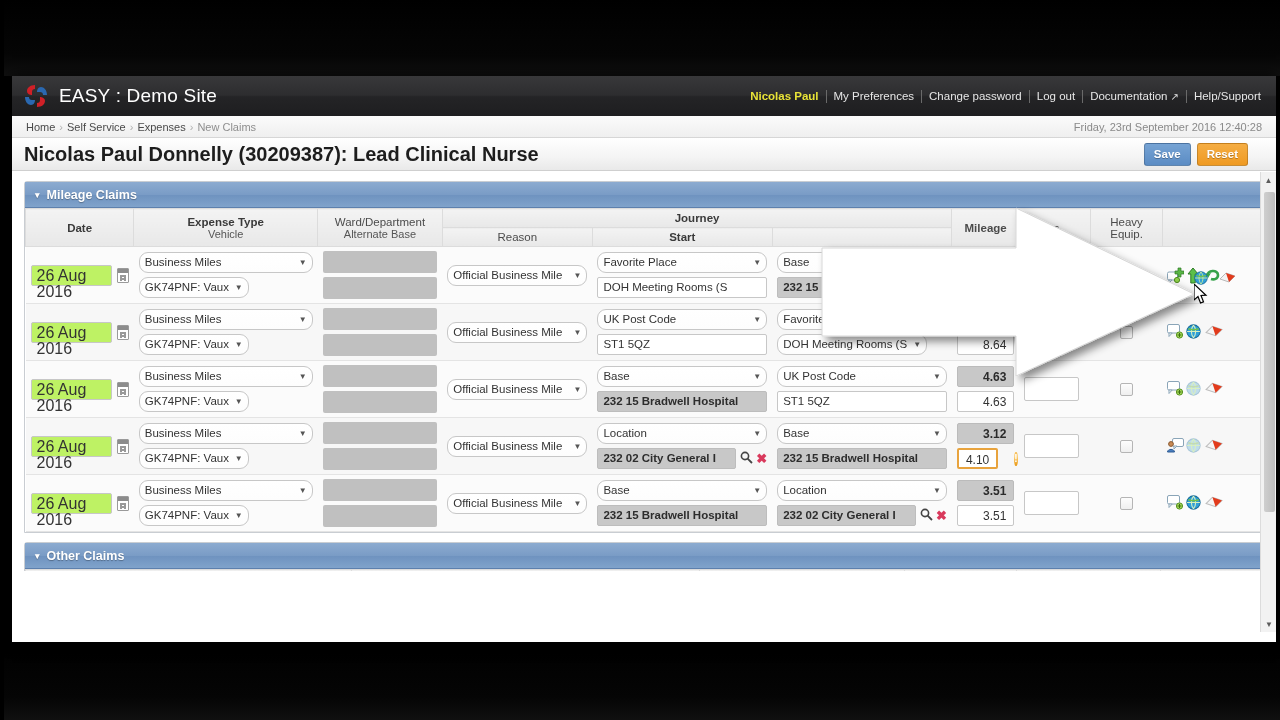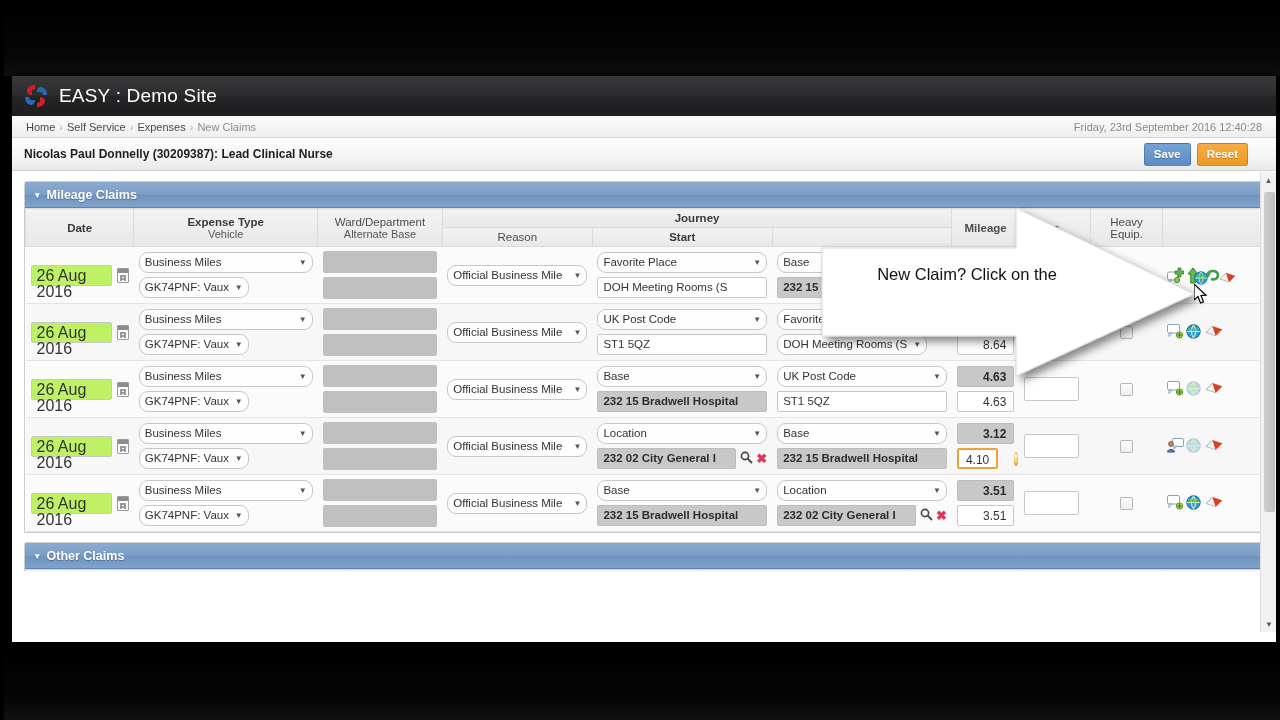--- a/index.html
+++ b/index.html
@@ -60,21 +60,21 @@
     position: absolute; right: 14px; font-size: 11px; color: #8a8a8a;
   }
 
   
   #titlerow {
     position: relative; height: 33px; width: 100%;
     background: linear-gradient(to bottom,#ffffff 0%,#f4f4f4 60%,#e9e9e9 100%);
     border-bottom: 1px solid #cfcfcf;
     display: flex; align-items: center;
   }
-  #page-title { margin-left: 12px; font-size: 12px; font-weight: bold; color: #1d1d1d; }
+  #page-title { margin-left: 12px; font-size: 20px; font-weight: bold; color: #1d1d1d; }
   #titlebtns { position: absolute; right: 28px; display: flex; gap: 6px; }
   .btn {
     font-size: 11.5px; font-weight: bold; color: #fff;
     padding: 4px 9px 5px; border-radius: 3px; cursor: pointer;
     border: 1px solid rgba(0,0,0,.18);
     text-shadow: 0 1px 0 rgba(0,0,0,.25);
   }
   .btn.save  { background: linear-gradient(to bottom,#76a3d4 0%,#5b8cc4 100%); }
   .btn.reset { background: linear-gradient(to bottom,#f5ad43 0%,#ef9a22 100%); }
 
@@ -241,20 +241,35 @@
           <svg width="28" height="28" viewBox="0 0 28 28">
             <path d="M13 3 C8 3 5 6 5 9 C5 12 8 13 10 13 L10 10 C10 8 11 7 13 7 Z" fill="#cf2027"></path>
             <path d="M25 13 C25 8 22 5 19 5 C16 5 15 8 15 10 L18 10 C20 10 21 11 21 13 Z" fill="#2a68b0"></path>
             <path d="M15 25 C20 25 23 22 23 19 C23 16 20 15 18 15 L18 18 C18 20 17 21 15 21 Z" fill="#cf2027"></path>
             <path d="M3 15 C3 20 6 23 9 23 C12 23 13 20 13 18 L10 18 C8 18 7 17 7 15 Z" fill="#2a68b0"></path>
           </svg>
         </div>
         <div id="app-title">EASY : Demo Site</div>
       </div>
 
+      <div id="topnav">
+        <div class="navitem user">Nicolas Paul</div>
+        <div class="sep"></div>
+        <div class="navitem">My Preferences</div>
+        <div class="sep"></div>
+        <div class="navitem">Change password</div>
+        <div class="sep"></div>
+        <div class="navitem">Log out</div>
+        <div class="sep"></div>
+        <div class="navitem">
+          <span>Documentation</span><span class="ext-icon">↗</span>
+        </div>
+        <div class="sep"></div>
+        <div class="navitem">Help/Support</div>
+      </div>
     </div>
 
     <div id="crumbbar">
       <div id="crumbs">
         <a>Home</a><span class="sep">›</span><a>Self Service</a><span class="sep">›</span><a>Expenses</a><span class="sep">›</span><span class="cur">New Claims</span>
       </div>
       <div id="datetime">Friday, 23rd September 2016 12:40:28</div>
     </div>
 
     <div id="titlerow">
@@ -861,21 +876,20 @@
   <div id="callout">
     <svg width="1280" height="720" style="position:absolute;left:0;top:0">
       <defs>
         <filter id="sh" x="-20%" y="-20%" width="150%" height="150%">
           <feDropShadow dx="5" dy="5" stdDeviation="4" flood-color="#000" flood-opacity="0.45"></feDropShadow>
         </filter>
       </defs>
       <polygon points="818,248 1012,248 1012,208 1190,294 1012,376 1012,336 818,336" fill="#ffffff" stroke="#d7d7d7" stroke-width="1" filter="url(#sh)"></polygon>
     </svg>
     <div id="callout-text">
-      <div>New Claim? Click on the</div>
     </div>
     <div id="cursor">
       <svg width="14" height="21" viewBox="0 0 14 21">
         <polygon points="0,0 0,16 4,12.5 6.5,19 9.5,17.8 7,11.5 12,11.2" fill="#fff" stroke="#000" stroke-width="1.2"></polygon>
       </svg>
     </div>
   </div>
 </div>
 
 </body></html>

